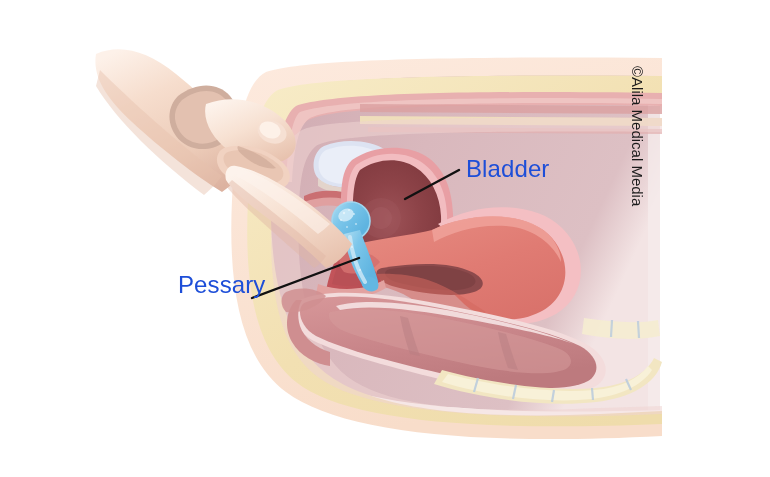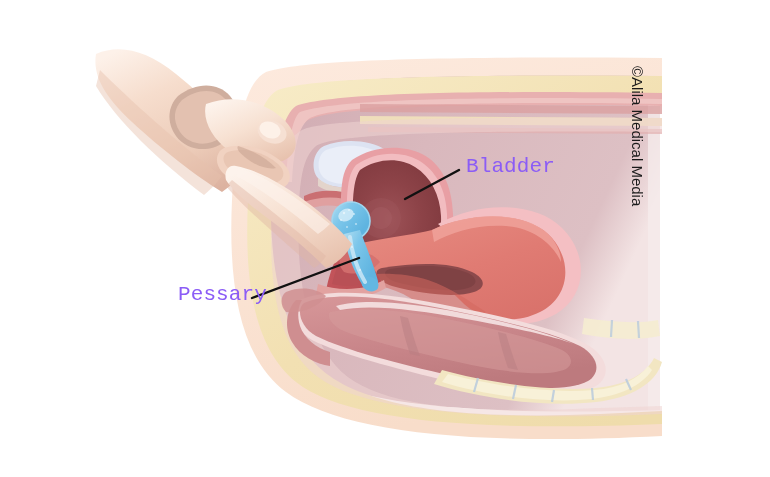--- a/index.html
+++ b/index.html
@@ -5,28 +5,28 @@
 <style>
   html,body{margin:0;padding:0;background:#ffffff;}
   body{
     font-family:"Liberation Sans", sans-serif;
     width:770px;height:477px;overflow:hidden;position:relative;
   }
   #stage{position:absolute;left:0;top:0;width:770px;height:477px;background:#ffffff;}
   #stage svg{display:block;}
   .lbl{
     position:absolute;
-    font-family:Liberation Mono, monospace;
-    font-size:21px;
-    color:#8b5cf6;
+    font-family:Liberation Sans, sans-serif;
+    font-size:24px;
+    color:#1d4ed8;
     white-space:nowrap;
     letter-spacing:0.1px;
   }
   #lbl-bladder{left:466px;top:155px;}
-  #lbl-pessary{left:178px;top:283px;text-align:right;}
+  #lbl-pessary{left:178px;top:271px;text-align:right;}
   #copyright{
     position:absolute;
     left:646px;top:66px;
     width:170px;
     font-family:"Liberation Sans", sans-serif;
     font-size:15px;
     color:#1a1a1a;
     white-space:nowrap;
     transform:rotate(90deg);
     transform-origin:0 0;

